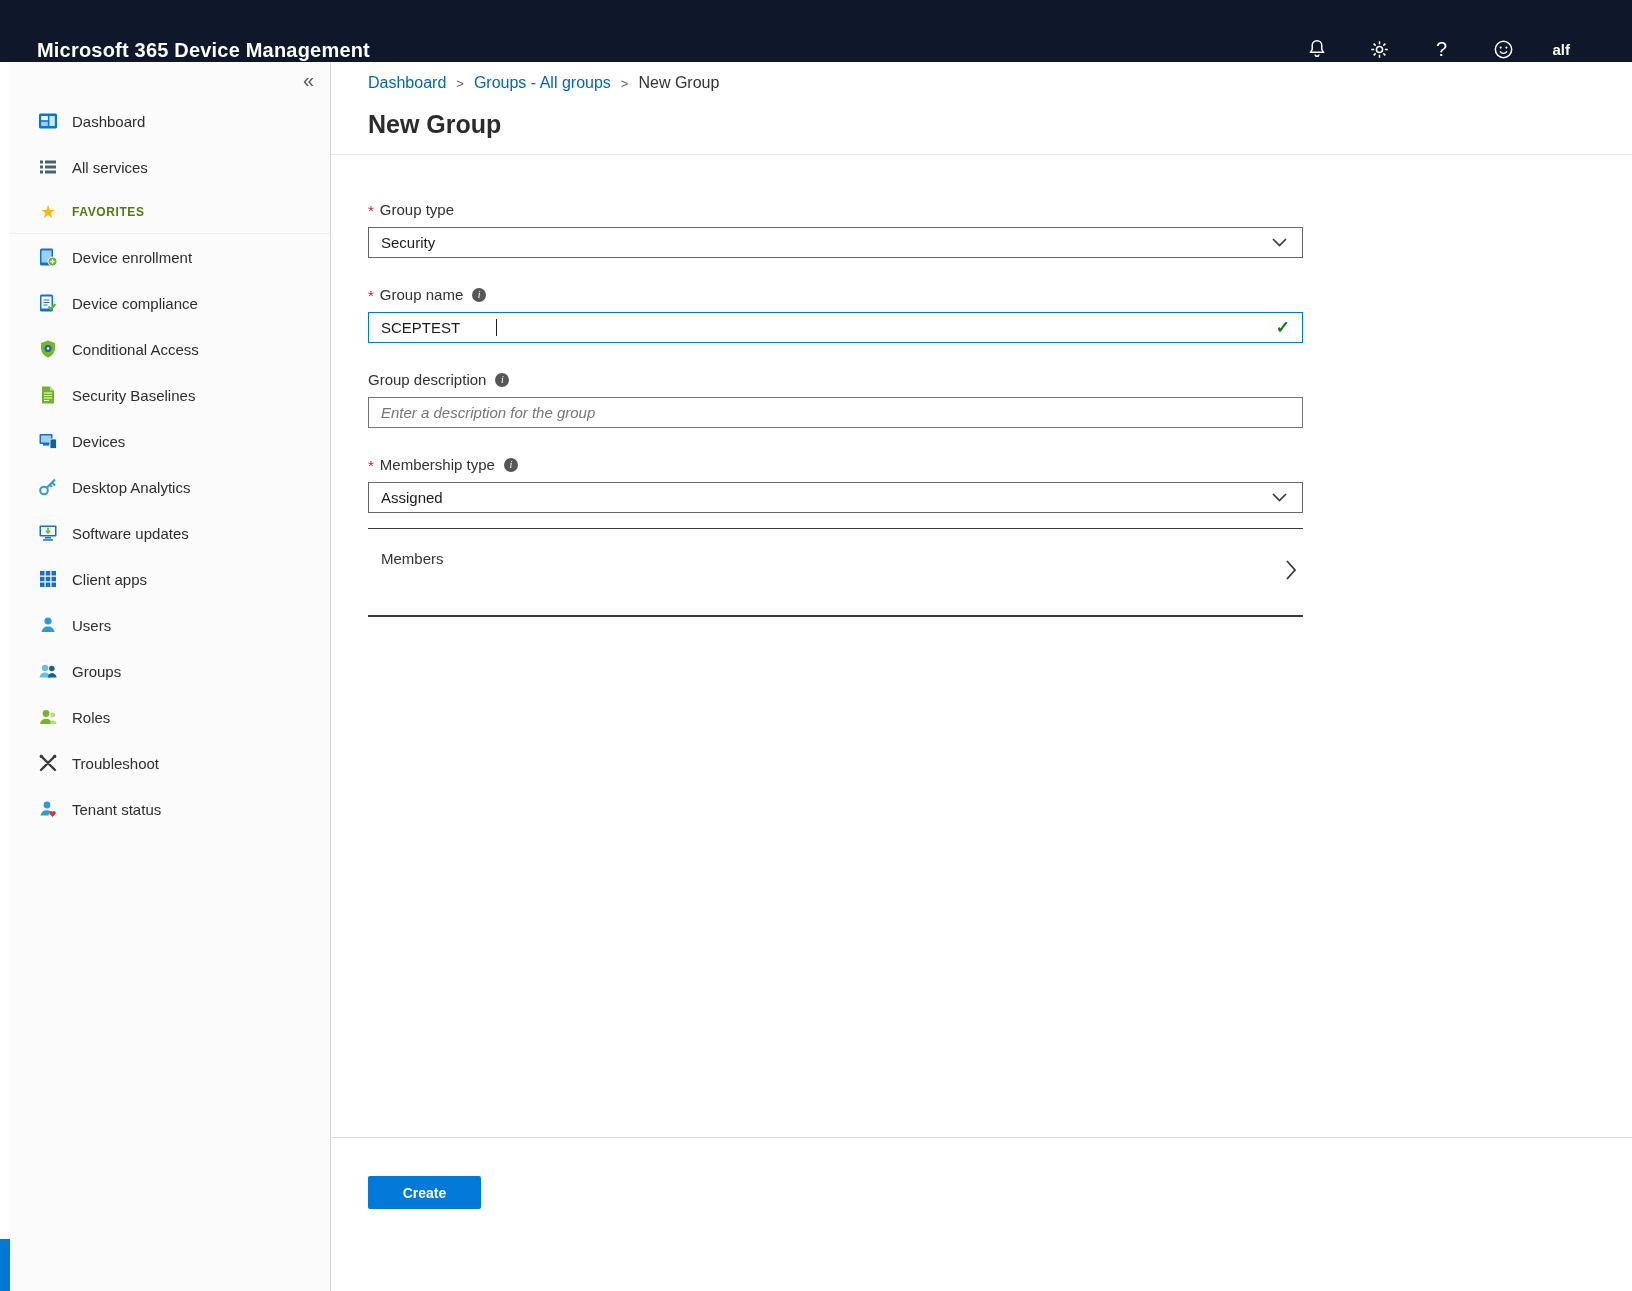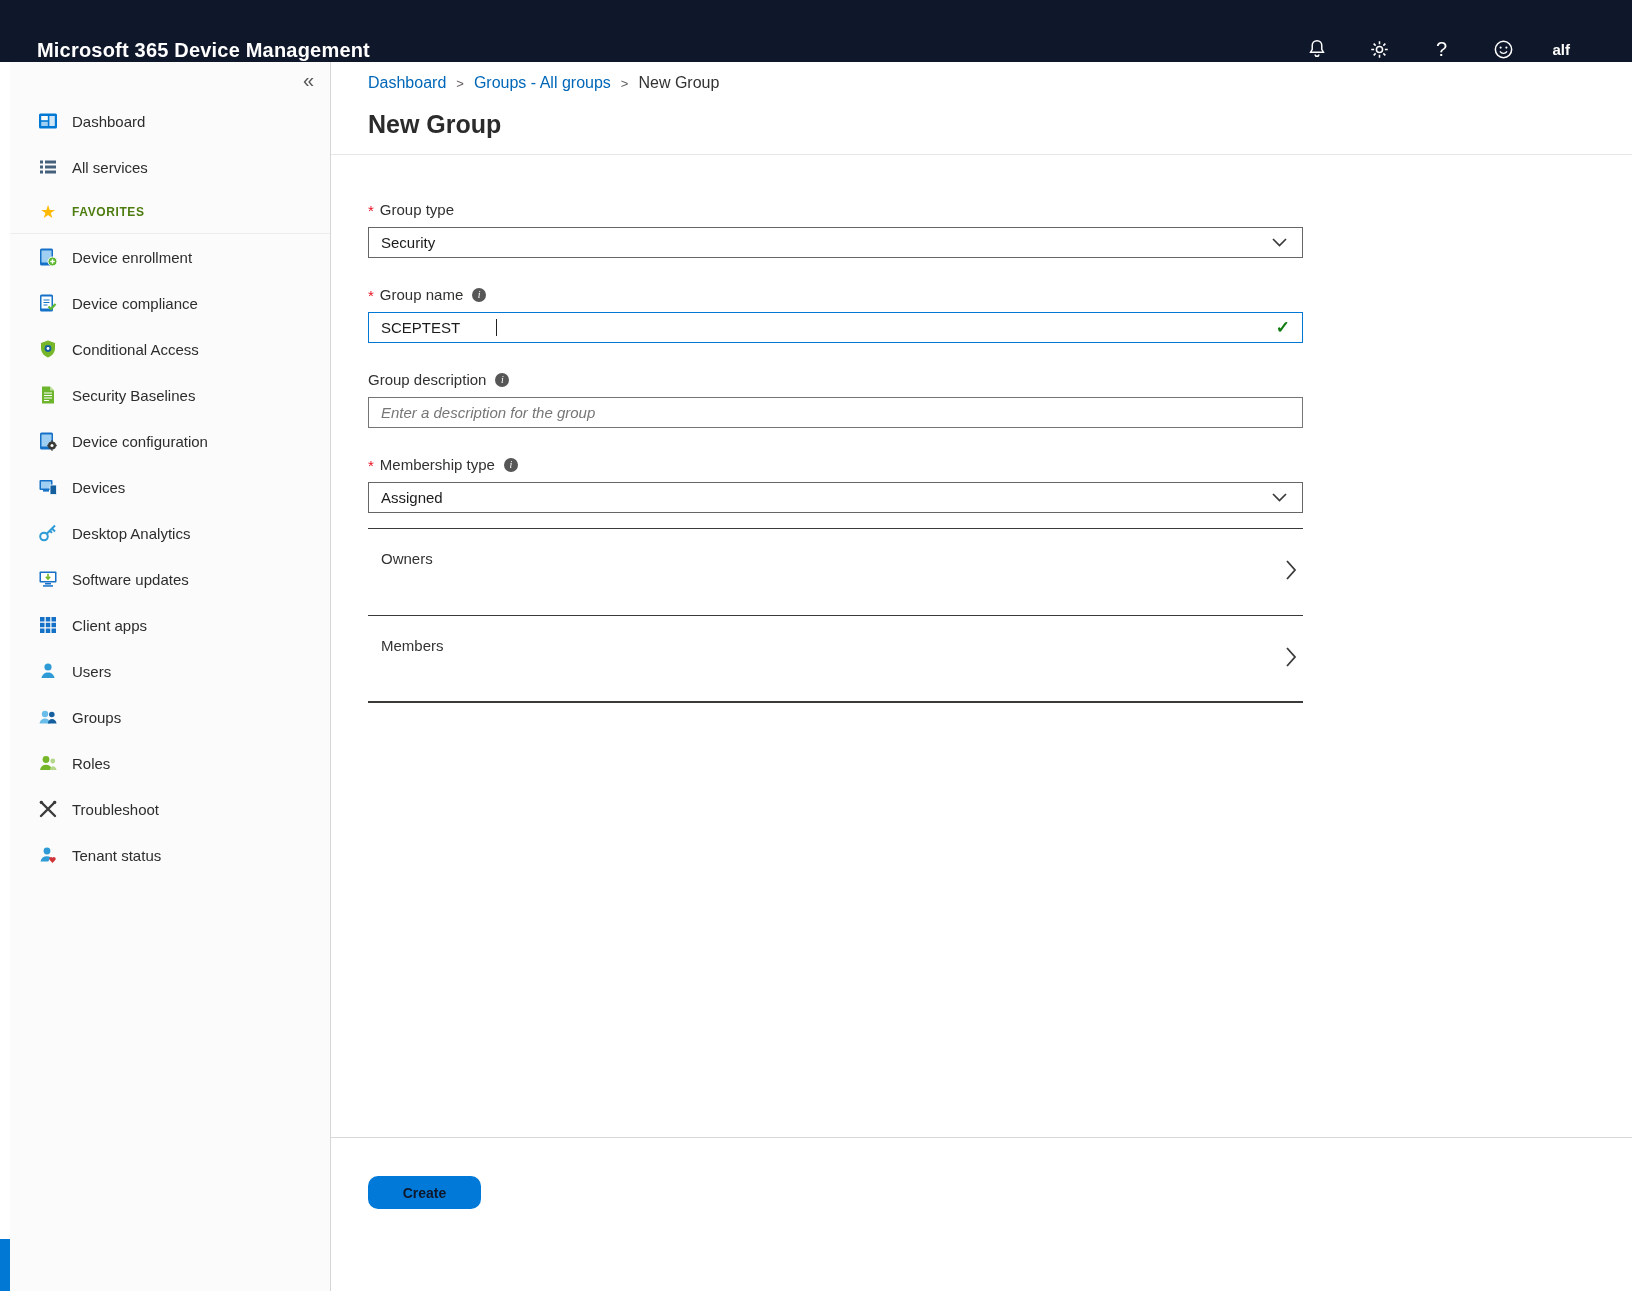--- a/index.html
+++ b/index.html
@@ -60,21 +60,21 @@
   .desc-input::placeholder { font-style:italic; color:#767676; }
 
   .link-rows { margin-top:15px; border-top:1px solid #3b3a39; border-bottom:2px solid #3b3a39; }
   .link-row { position:relative; height:86px; cursor:pointer; }
   .link-row + .link-row { border-top:1px solid #3b3a39; }
   .link-row-label { position:absolute; top:21px; left:13px; font-size:15px; color:#333; }
   .chev-right { position:absolute; right:6px; top:50%; transform:translateY(-50%); }
 
   .footer-divider { position:absolute; left:0; right:0; top:1075px; height:1px; background:#d9d9d9; }
   .create-btn { position:absolute; left:37px; top:1114px; width:113px; height:33px; background:#0079d8;
-    color:#0f172a; border:none; border-radius:10px; font-size:14px; font-weight:bold; cursor:pointer;
+    color:#ffffff; border:none; border-radius:2px; font-size:14px; font-weight:bold; cursor:pointer;
     font-family:"Liberation Sans", sans-serif; }
 </style>
 </head>
 <body>
 
 <header class="topbar">
   <div class="topbar-title">Microsoft 365 Device Management</div>
   <div class="topbar-right">
     <span class="icon-btn">
       <svg width="22" height="22" viewBox="0 0 24 24">
@@ -185,34 +185,20 @@
       <span class="icon">
         <svg width="20" height="20" viewBox="0 0 20 20">
             <path d="M4 1.5h8l4 4v13H4z" fill="#6cb52d"></path>
             <path d="M12 1.5l4 4h-4z" fill="#bfe09a"></path>
             <path d="M6 8h8M6 10.5h8M6 13h8M6 15.5h5" stroke="#fff" stroke-width="1"></path>
           </svg>
       </span>
       <span>Security Baselines</span>
     </div>
 
-    <div class="nav-item">
-      <span class="icon">
-        <svg width="20" height="20" viewBox="0 0 20 20">
-            <rect x="2" y="1.5" width="13" height="17" rx="1.5" fill="#1570c8"></rect>
-            <rect x="3.5" y="3.5" width="10" height="12" fill="#9ecff2"></rect>
-            <g>
-              <circle cx="14" cy="14.5" r="4" fill="#3a3a38"></circle>
-              <circle cx="14" cy="14.5" r="1.5" fill="#fff"></circle>
-              <path d="M14 9.2v1.6M14 18.2v1.6M9.2 14.5h1.6M17.2 14.5h1.6" stroke="#3a3a38" stroke-width="1.4"></path>
-            </g>
-          </svg>
-      </span>
-      <span>Device configuration</span>
-    </div>
 
     <div class="nav-item">
       <span class="icon">
         <svg width="20" height="20" viewBox="0 0 20 20">
             <rect x="1.5" y="3" width="13" height="10" rx="1" fill="#1570c8"></rect>
             <rect x="3" y="4.5" width="10" height="7" fill="#9ecff2"></rect>
             <rect x="5" y="13" width="6" height="1.6" fill="#1570c8"></rect>
             <rect x="12" y="8" width="6.5" height="9.5" rx="1" fill="#155f9e" stroke="#fff" stroke-width=".8"></rect>
           </svg>
       </span>
@@ -378,28 +364,20 @@
           <span class="icon">
             <svg width="15" height="9" viewBox="0 0 15 9">
                 <path d="M1 1l6.5 6.5L14 1" stroke="#3a3a38" stroke-width="1.7" fill="none"></path>
               </svg>
           </span>
         </div>
       </div>
 
       <div class="link-rows">
         <div class="link-row">
-          <span class="link-row-label">Owners</span>
-          <span class="chev-right">
-            <svg width="12" height="22" viewBox="0 0 12 22">
-                <path d="M2 2l8 9-8 9" stroke="#3a3a38" stroke-width="1.8" fill="none"></path>
-              </svg>
-          </span>
-        </div>
-        <div class="link-row">
           <span class="link-row-label">Members</span>
           <span class="chev-right">
             <svg width="12" height="22" viewBox="0 0 12 22">
                 <path d="M2 2l8 9-8 9" stroke="#3a3a38" stroke-width="1.8" fill="none"></path>
               </svg>
           </span>
         </div>
       </div>
 
     </div>

